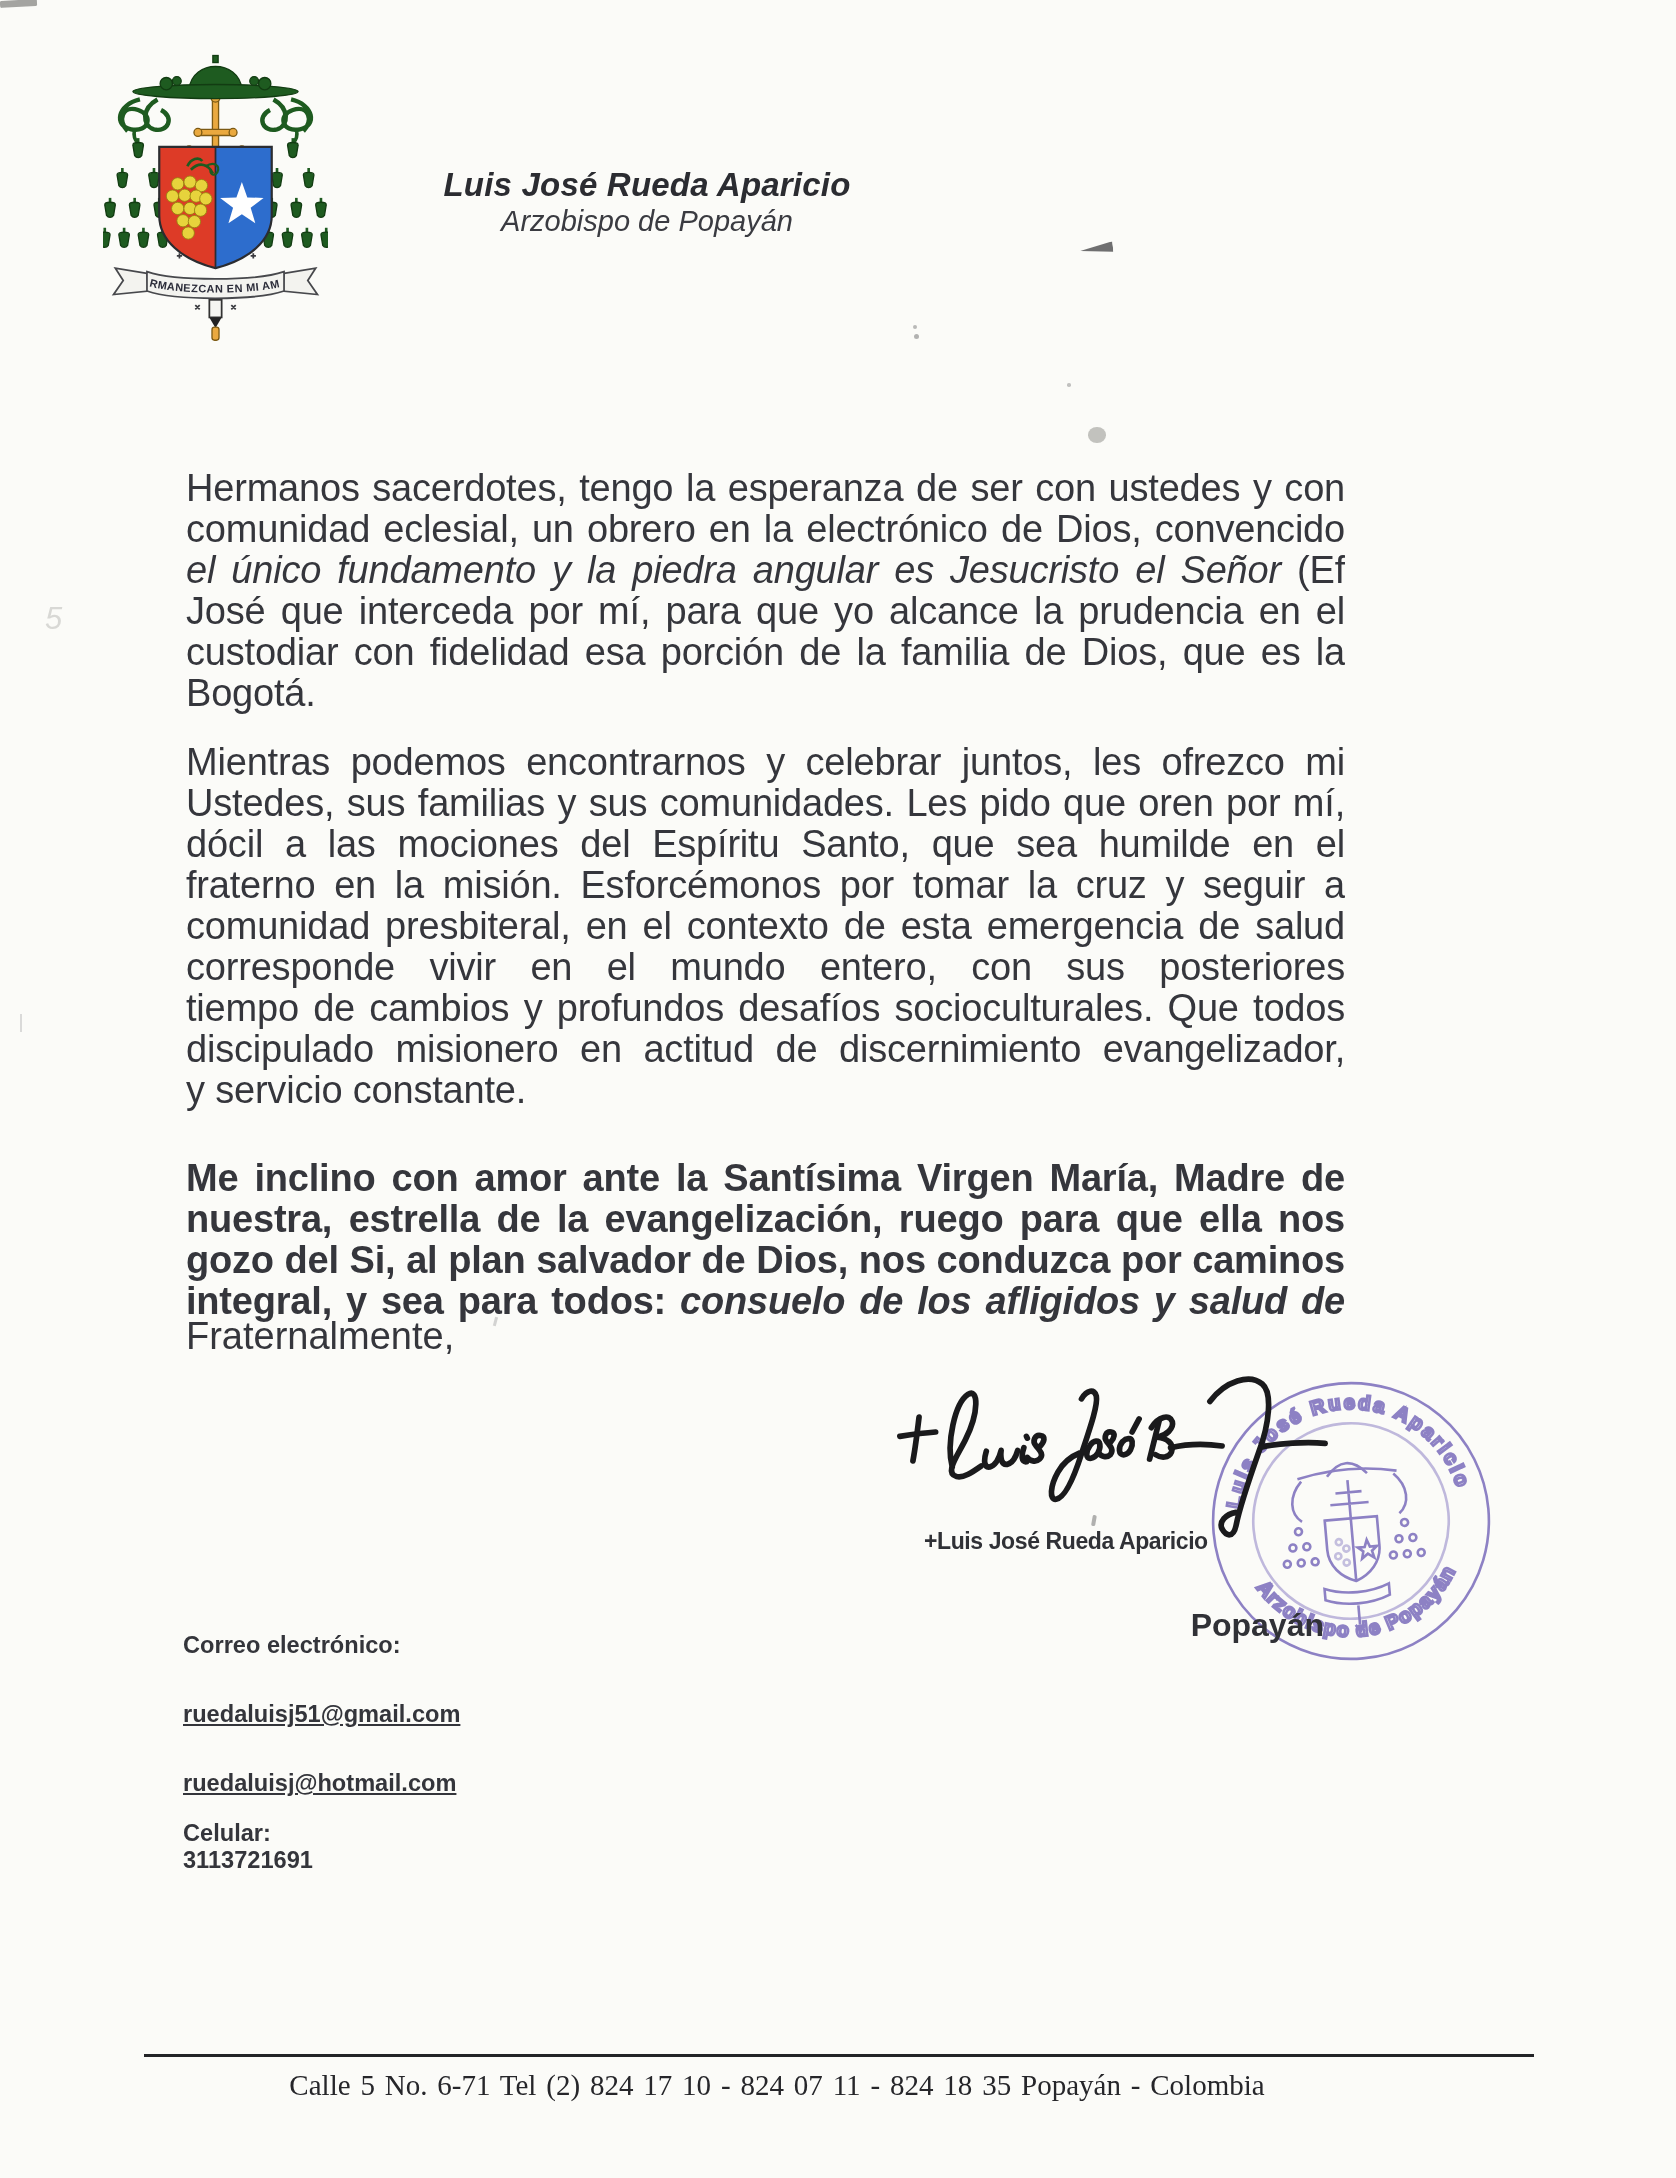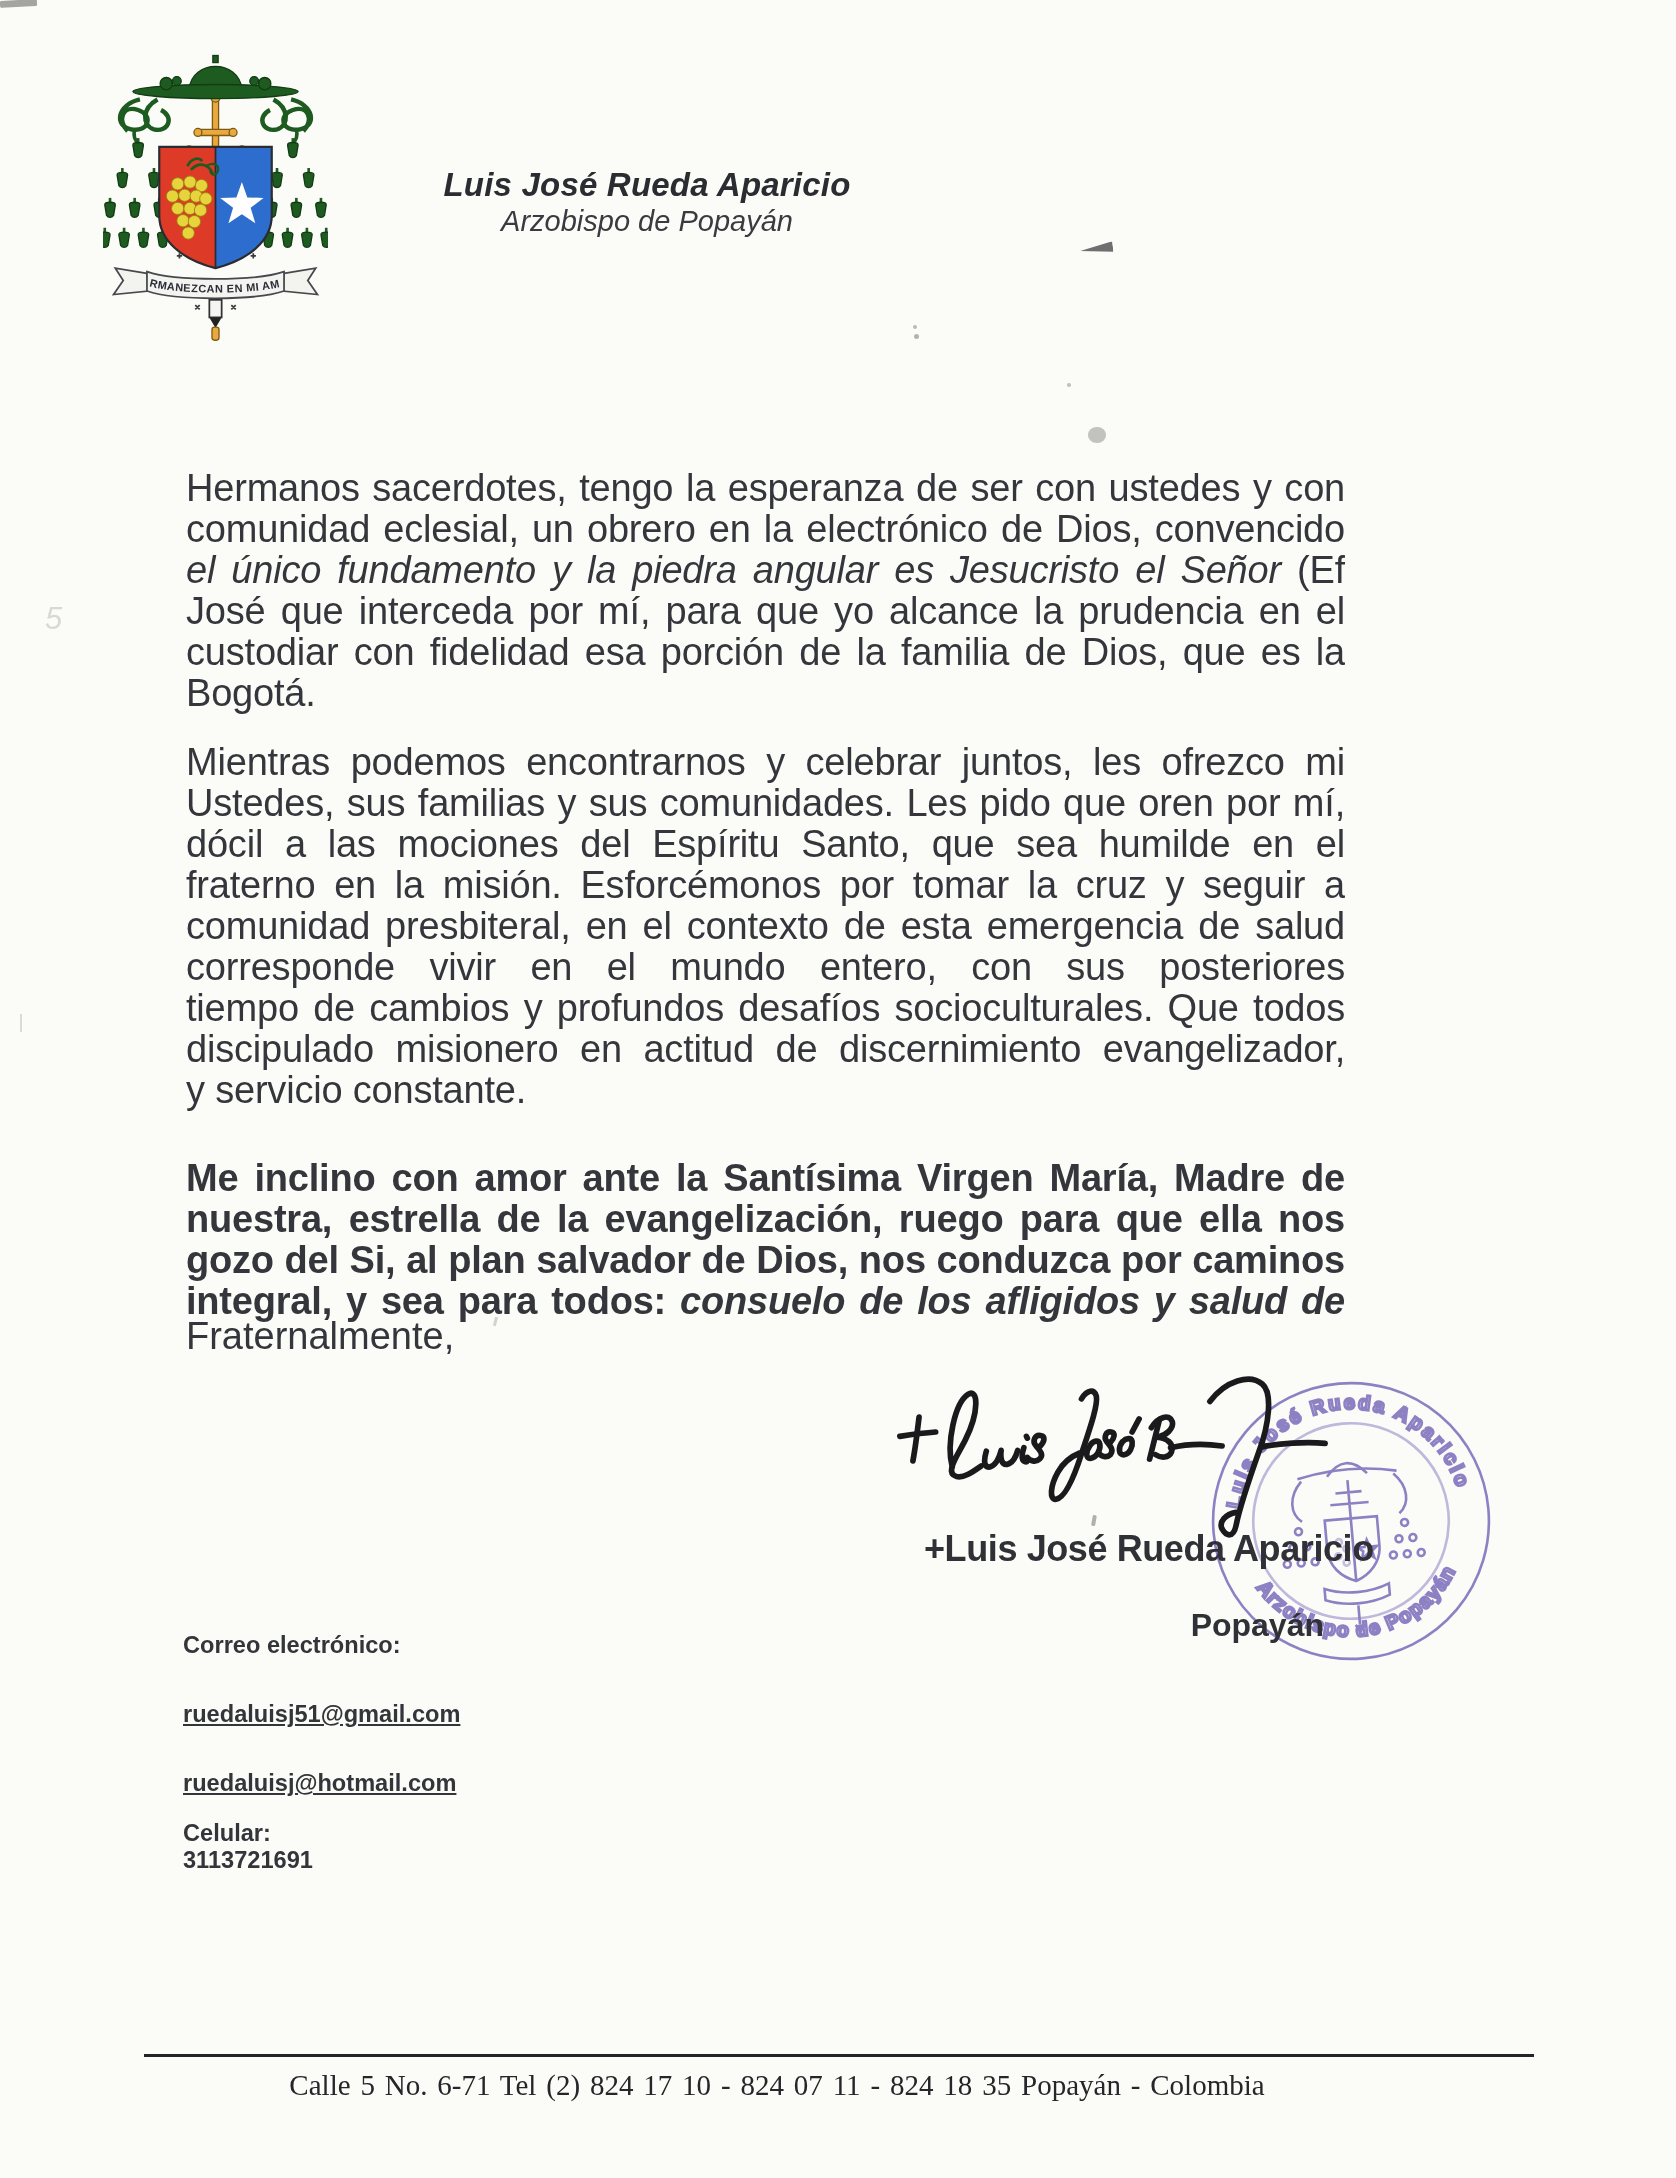--- a/index.html
+++ b/index.html
@@ -22,21 +22,21 @@
 
   
   .para{position:absolute;left:186px;width:1159px;color:var(--ink);}
   .bline{font-size:38px;line-height:41px;letter-spacing:-0.2px;text-align:justify;
          text-align-last:justify;height:41px;overflow:hidden;}
   .bline.last{text-align-last:left;}
   .it{font-style:italic;}
   .closing{position:absolute;left:186px;top:1315px;font-size:38px;color:var(--ink);}
 
   
-  .typed-name{position:absolute;left:924px;top:1528px;font-size:36px;font-weight:bold;
+  .typed-name{position:absolute;left:924px;top:1528px;font-size:23px;font-weight:bold;
               color:#303136;letter-spacing:-0.4px;}
   .typed-city{position:absolute;left:924px;top:1607px;width:400px;text-align:right;
               font-size:32px;font-weight:bold;color:#303136;}
 
   
   .contact{position:absolute;left:183px;top:1632px;font-size:23.6px;font-weight:bold;
            line-height:27px;color:#34353b;}
   .contact .email{display:block;text-decoration:underline;color:#34353b;margin-top:42px;}
   .contact .cel{margin-top:23px;}
 

